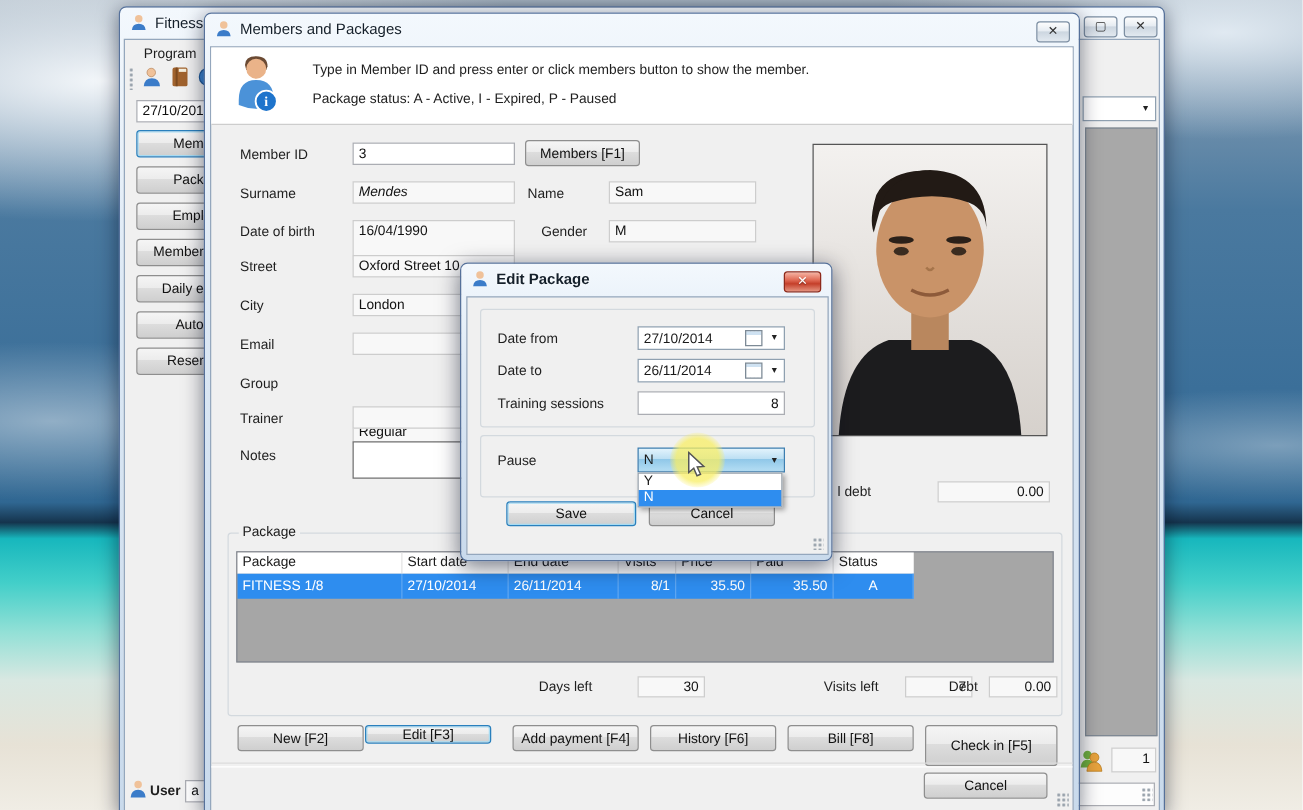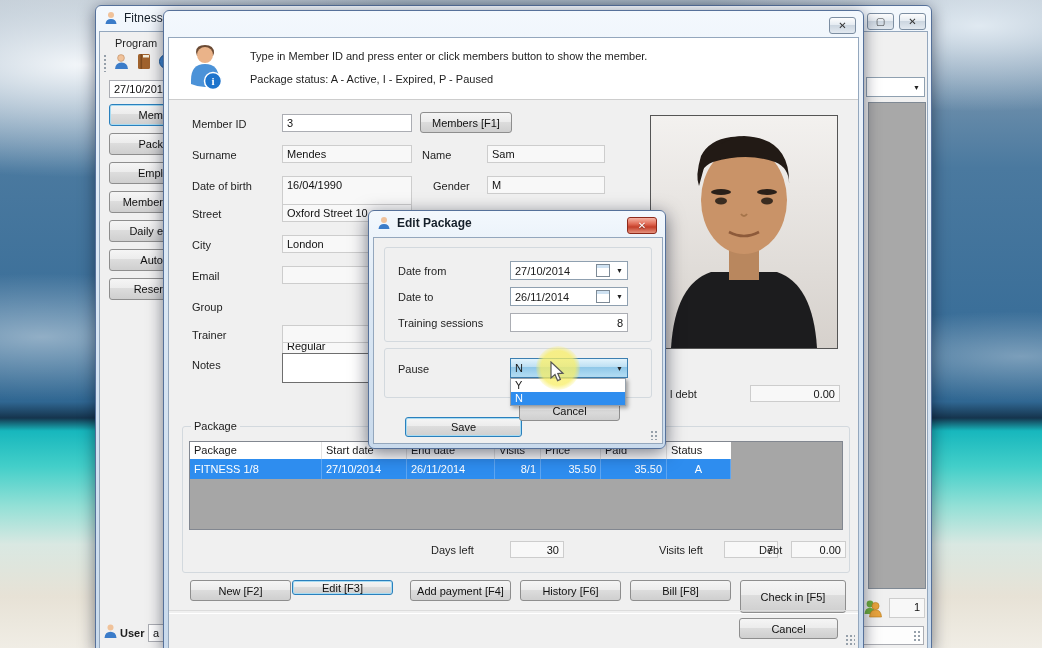--- a/index.html
+++ b/index.html
@@ -120,41 +120,48 @@
       <svg style="position:absolute;left:3px;top:591px;" width="15" height="16" viewBox="0 0 15 16">
           <circle cx="7.5" cy="4.5" r="3" fill="#f0c29a"></circle>
           <path d="M1.5 15 Q2 8.8 7.5 8.8 Q13 8.8 13.5 15 Z" fill="#3b7cc9"></path>
         </svg>
       <span class="lbl" style="left:20px;top:595px;font-weight:bold;">User</span>
       <input class="field" style="left: 48px; top: 592px; width: 40px; height: 18px;" value="a">
     </div>
   </div>
 
   <div class="win" style="left:163px;top:10px;width:699px;height:638px;">
+    <div class="titlebar">
+      <svg width="14" height="14" viewBox="0 0 14 14">
+          <circle cx="7" cy="4" r="3" fill="#f0c29a"></circle>
+          <path d="M1.5 13 Q2 8 7 8 Q12 8 12.5 13 Z" fill="#3b7cc9"></path>
+        </svg>
+      <span>Members and Packages</span>
+    </div>
     <div class="capbtn" style="position:absolute;left:665px;top:6px;">✕</div>
     <div class="client" style="left:4px;top:26px;right:4px;bottom:0;">
 
       <div style="position:absolute;left:0;top:0;width:689px;height:61px;background:#fff;border-bottom:1px solid #cdcdcd;">
         <svg style="position:absolute;left:17px;top:6px;" width="38" height="48" viewBox="0 0 38 48">
           <path d="M10 8 Q10 1 19 1 Q28 1 28 9 L27 12 L11 12 Z" fill="#6b4a33"></path>
           <circle cx="19" cy="11" r="8" fill="#eab389"></circle>
           <path d="M5 36 Q5 20 19 20 Q33 20 33 36 L33 40 Q19 46 5 40 Z" fill="#4b92d8"></path>
           <circle cx="27" cy="37" r="8.5" fill="#1e74cc" stroke="#fff" stroke-width="1.5"></circle>
           <text x="27" y="41" text-anchor="middle" font-size="11" font-weight="bold" fill="#fff" font-family="Liberation Serif,serif">i</text>
         </svg>
         <span class="lbl" style="left:81px;top:12px;">Type in Member ID and press enter or click members button to show the member.</span>
         <span class="lbl" style="left:81px;top:35px;">Package status: A - Active, I - Expired, P - Paused</span>
       </div>
 
       <span class="lbl" style="left:23px;top:80px;">Member ID</span>
       <input class="field" style="left: 113px; top: 76px; width: 130px; height: 18px;" value="3">
       <div class="btn" style="left:251px;top:74px;width:92px;height:21px;">Members  [F1]</div>
 
       <span class="lbl" style="left:23px;top:111px;">Surname</span>
-      <div class="field ro" style="left:113px;top:107px;width:130px;height:18px;">Mendes</div>
+      <div class="field ro" style="left:113px;top:107px;width:130px;height:18px;font-style:italic;">Mendes</div>
       <span class="lbl" style="left:253px;top:111px;">Name</span>
       <div class="field ro" style="left:318px;top:107px;width:118px;height:18px;">Sam</div>
 
       <span class="lbl" style="left:23px;top:142px;">Date of birth</span>
       <div class="field ro" style="left:113px;top:138px;width:130px;height:32px;">16/04/1990</div>
       <span class="lbl" style="left:264px;top:142px;">Gender</span>
       <div class="field ro" style="left:318px;top:138px;width:118px;height:18px;">M</div>
 
       <span class="lbl" style="left:23px;top:170px;">Street</span>
       <div class="field ro" style="left:113px;top:166px;width:130px;height:18px;">Oxford Street 10</div>
@@ -274,21 +281,21 @@
       <span class="lbl" style="left:24px;top:125px;">Pause</span>
       <div class="combo" style="left:136px;top:120px;width:118px;height:20px;border-color:#3c7fb1;background:linear-gradient(180deg,#e2f3fc 0%,#bcdff3 45%,#8fc7e8 46%,#b5def4 100%);">
         <span class="val">N</span>
         <span class="arrow">▼</span>
       </div>
       <div class="ddlist" style="left:136px;top:140px;width:114px;z-index:55;">
         <div class="dditem">Y</div>
         <div class="dditem sel">N</div>
       </div>
 
-      <div class="btn focus" style="left:31px;top:163px;width:117px;height:20px;margin-top:16px;">Save</div>
+      <div class="btn focus" style="left:31px;top:163px;width:104px;height:20px;">Save</div>
       <div class="btn" style="left:145px;top:163px;width:101px;height:20px;">Cancel</div>
       <div class="grip" style="left:276px;top:192px;width:9px;height:10px;"></div>
     </div>
   </div>
 
   <div id="halo"></div>
   <svg id="cursor" width="15" height="21" viewBox="0 0 15 21">
     <path d="M1 1 L1 17 L5 13.6 L7.6 19.6 L10.4 18.4 L7.8 12.6 L13 12.2 Z" fill="#fff" stroke="#555" stroke-width="1.2"></path>
   </svg>
 

